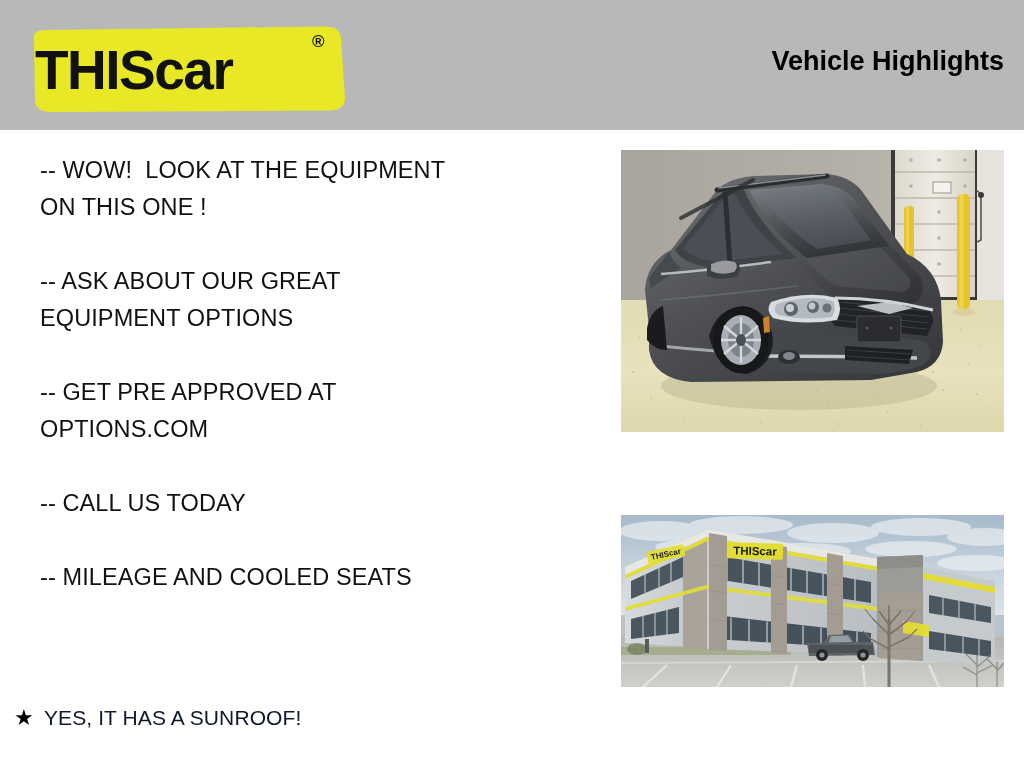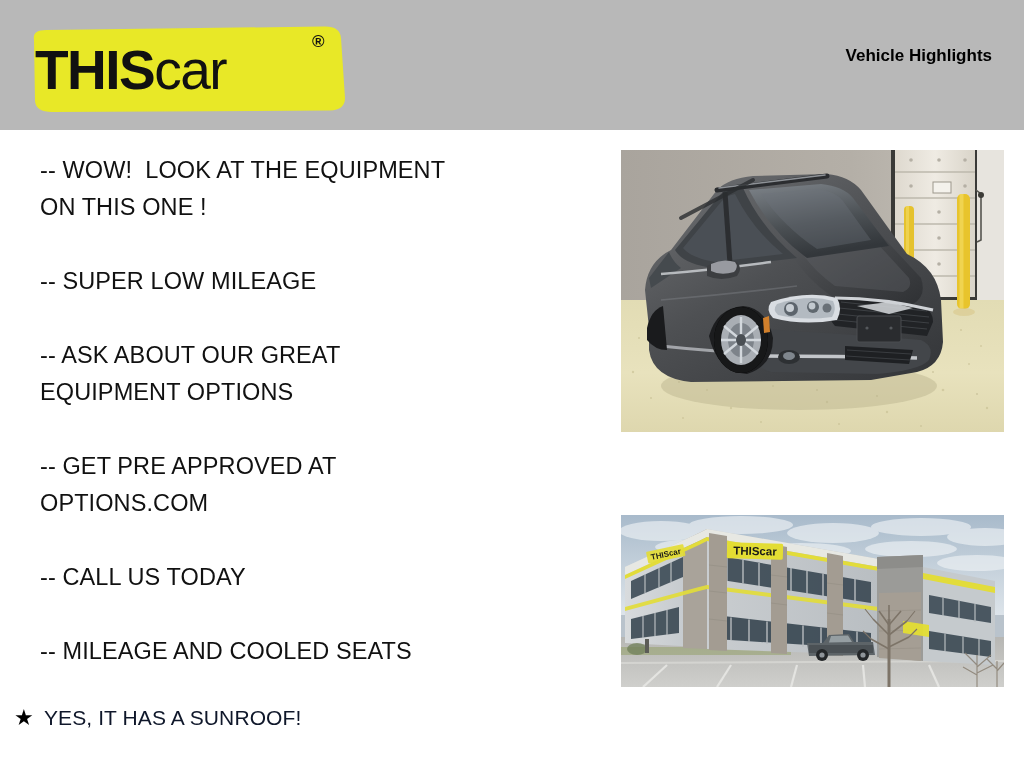--- a/index.html
+++ b/index.html
@@ -41,34 +41,34 @@
     font-weight: bold;
     letter-spacing: -1.5px;
     line-height: 56px;
     color: #111111;
     white-space: nowrap;
   }
   #brand-logo .logo-text .seg-this {
     font-weight: bold;
   }
   #brand-logo .logo-text .seg-car {
-    font-weight: normal;
+    font-weight: bold;
     text-align: center;
   }
   #brand-logo .logo-reg {
     position: absolute;
     left: 290px; top: 6px;
     font-size: 17px;
     font-weight: bold;
     color: #111111;
   }
   #header-title {
     position: absolute;
-    right: 32px; top: 46px;
-    font-size: 17px;
+    right: 20px; top: 46px;
+    font-size: 27px;
     font-weight: bold;
     color: #000000;
     letter-spacing: 0px;
     white-space: nowrap;
   }
 
   
   #content {
     position: absolute;
     left: 0; top: 130px;
@@ -143,21 +143,20 @@
   </div>
 
   <div id="header-title">Vehicle Highlights</div>
 </div>
 
 <div id="content">
 
   <div id="highlights-list">
     <p class="highlight-item">-- WOW!  LOOK AT THE EQUIPMENT
 ON THIS ONE !</p>
-    <p class="highlight-item">-- SUPER LOW MILEAGE</p>
     <p class="highlight-item">-- ASK ABOUT OUR GREAT
 EQUIPMENT OPTIONS</p>
     <p class="highlight-item">-- GET PRE APPROVED AT
 OPTIONS.COM</p>
     <p class="highlight-item">-- CALL US TODAY</p>
     <p class="highlight-item">-- MILEAGE AND COOLED SEATS</p>
   </div>
 
 </div>
 

